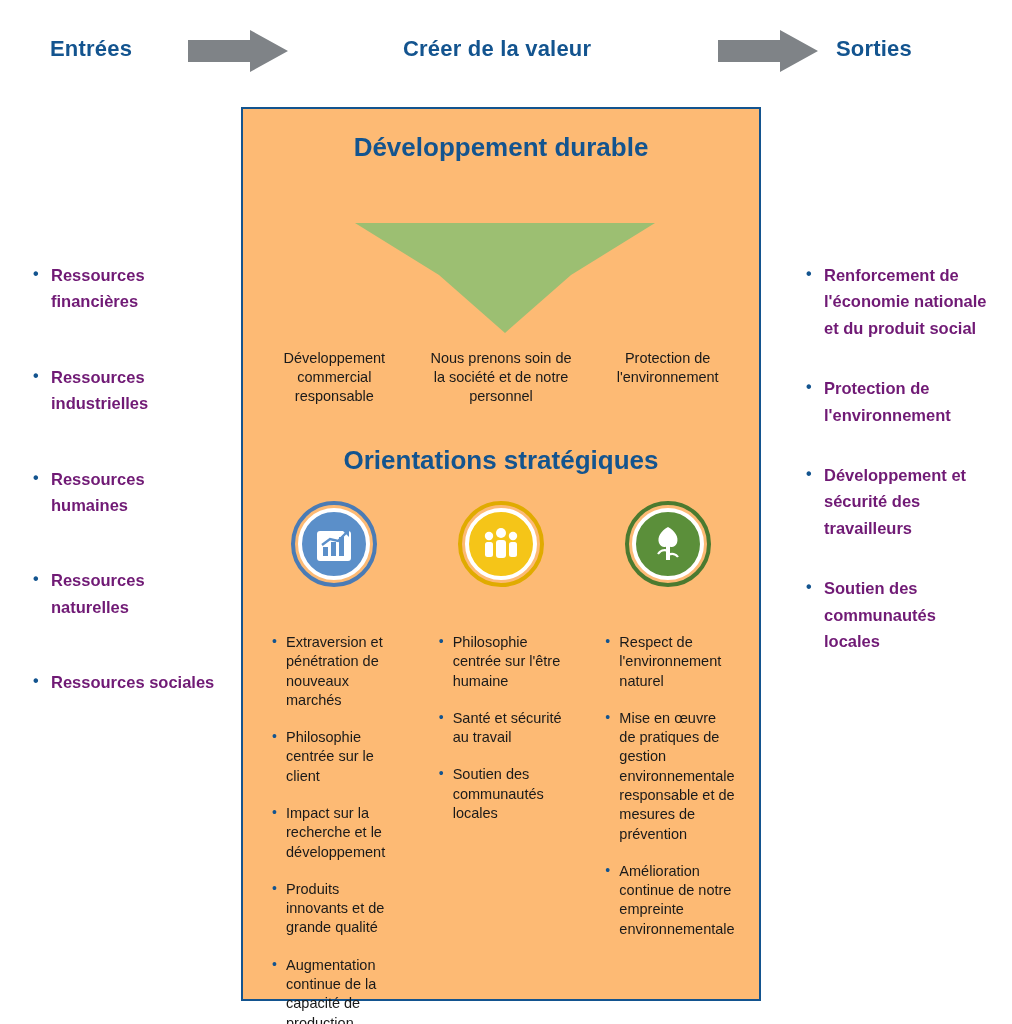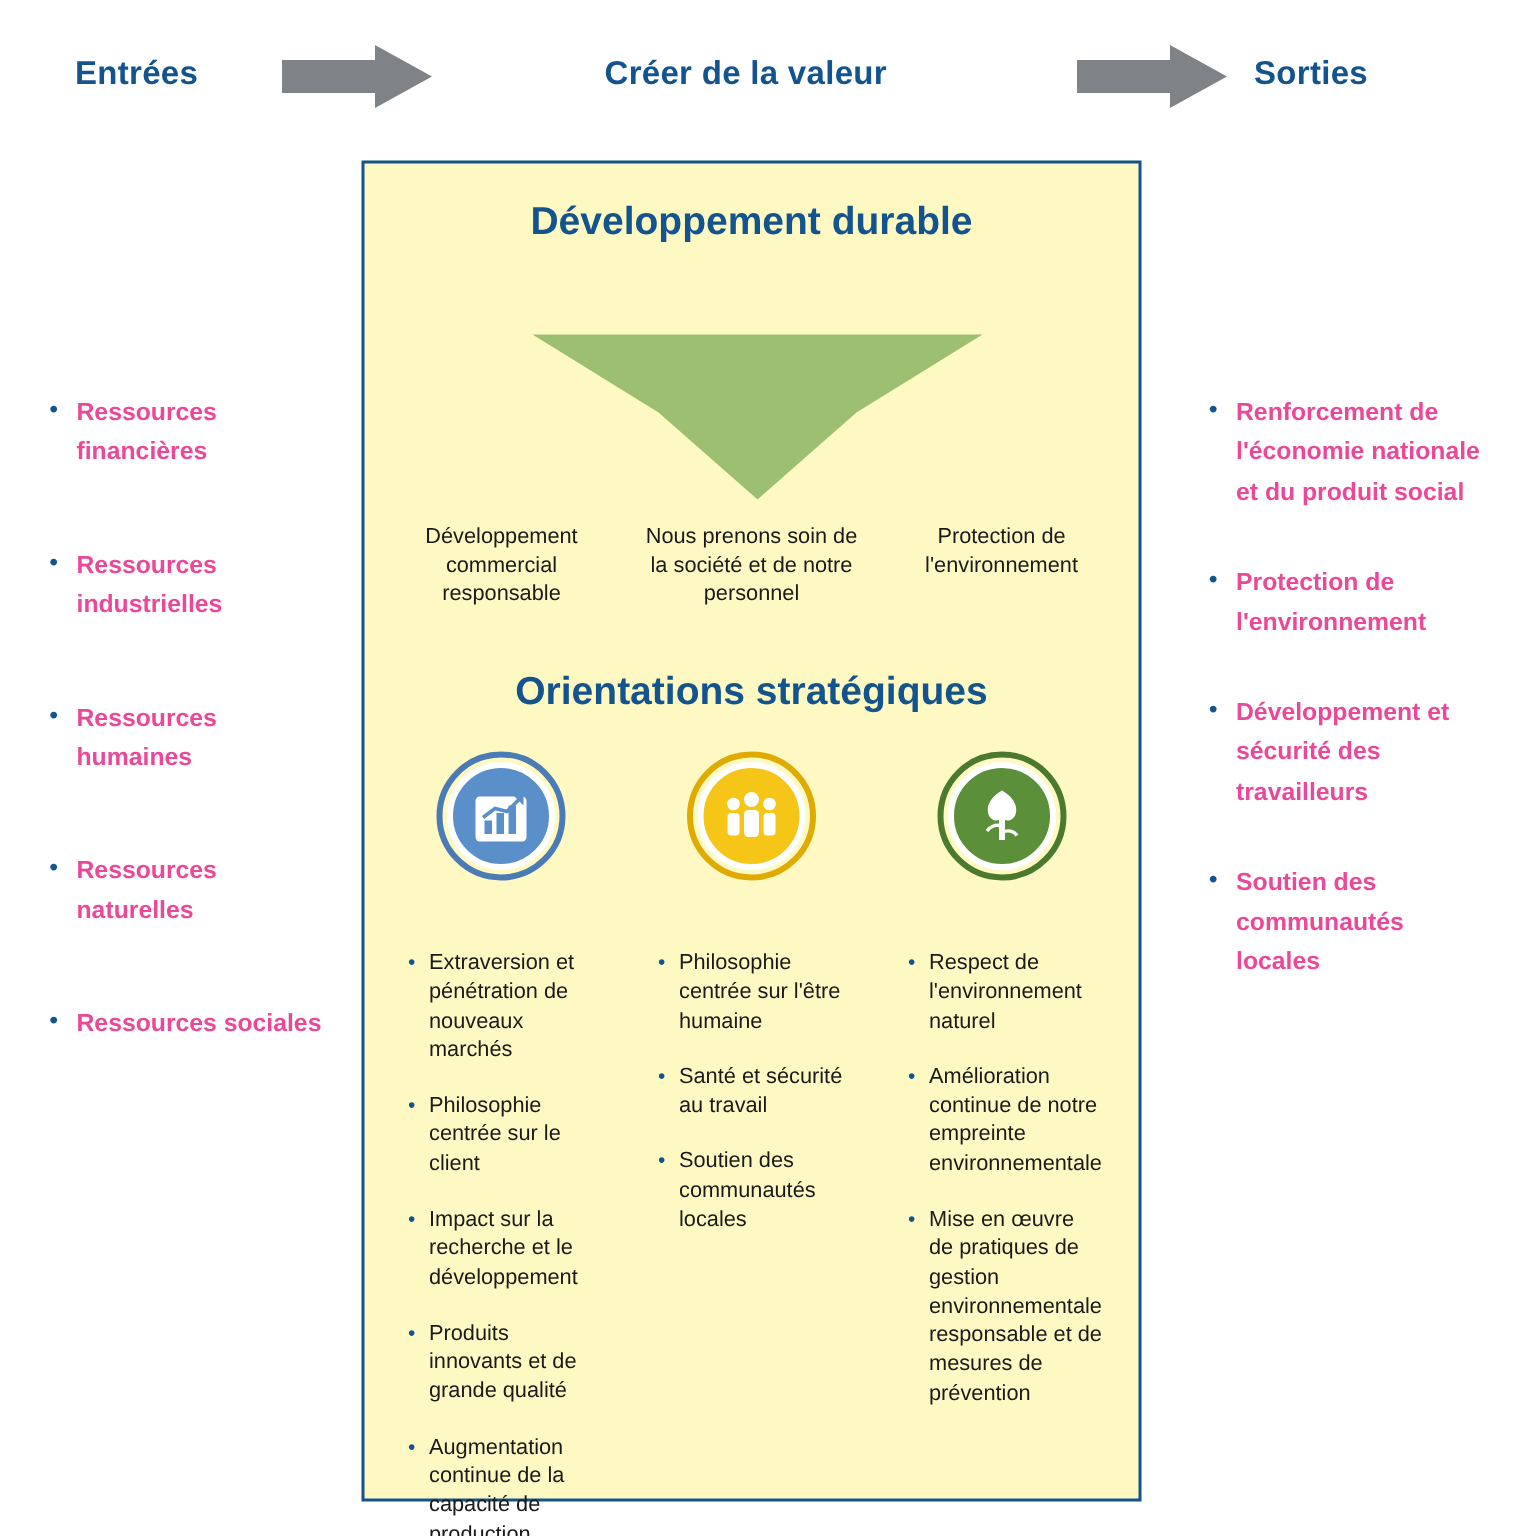--- a/index.html
+++ b/index.html
@@ -46,21 +46,21 @@
   #arrow-right { left: 718px; }
 
   
   .center-panel {
     position: absolute;
     left: 241px;
     top: 107px;
     width: 520px;
     height: 894px;
     border: 2px solid #13548f;
-    background: #fef9c3;
+    background: #fdba74;
     box-sizing: border-box;
     padding-left: 44px;
   }
 
   .dd-title {
     position: absolute;
     left: 0;
     top: 22px;
     width: 516px;
     text-align: center;
@@ -201,21 +201,21 @@
     margin: 0;
     padding: 0;
     list-style: none;
   }
   .side-list li {
     position: relative;
     padding-left: 18px;
     font-size: 16.5px;
     font-weight: bold;
     line-height: 1.6;
-    color: #ec4899;
+    color: #701a75;
   }
   #left-list li  { margin-bottom: 49px; }
   #right-list li { margin-bottom: 34px; }
   .side-list li::before {
     content: "•";
     position: absolute;
     left: 0;
     top: -1px;
     color: #13548f;
     font-size: 16px;
@@ -322,22 +322,22 @@
     <div class="bcol">
       <ul>
         <li>Philosophie centrée sur l'être humaine</li>
         <li>Santé et sécurité au travail</li>
         <li>Soutien des communautés locales</li>
       </ul>
     </div>
     <div class="bcol">
       <ul>
         <li>Respect de l'environnement naturel</li>
+        <li>Mise en œuvre de pratiques de gestion environnementale responsable et de mesures de prévention</li>
         <li>Amélioration continue de notre empreinte environnementale</li>
-        <li>Mise en œuvre de pratiques de gestion environnementale responsable et de mesures de prévention</li>
       </ul>
     </div>
   </div>
 
 </div>
 
 <div class="side-list" id="right-list">
   <ul>
     <li>Renforcement de l'économie nationale et du produit social</li>
     <li>Protection de l'environnement</li>

